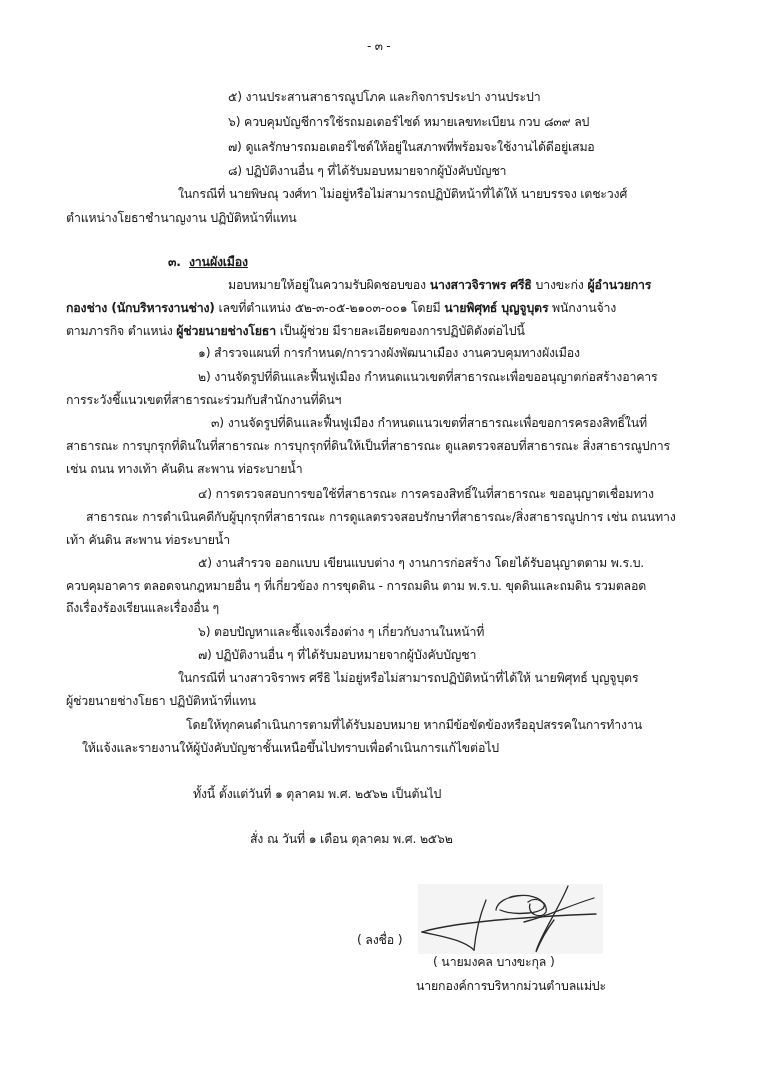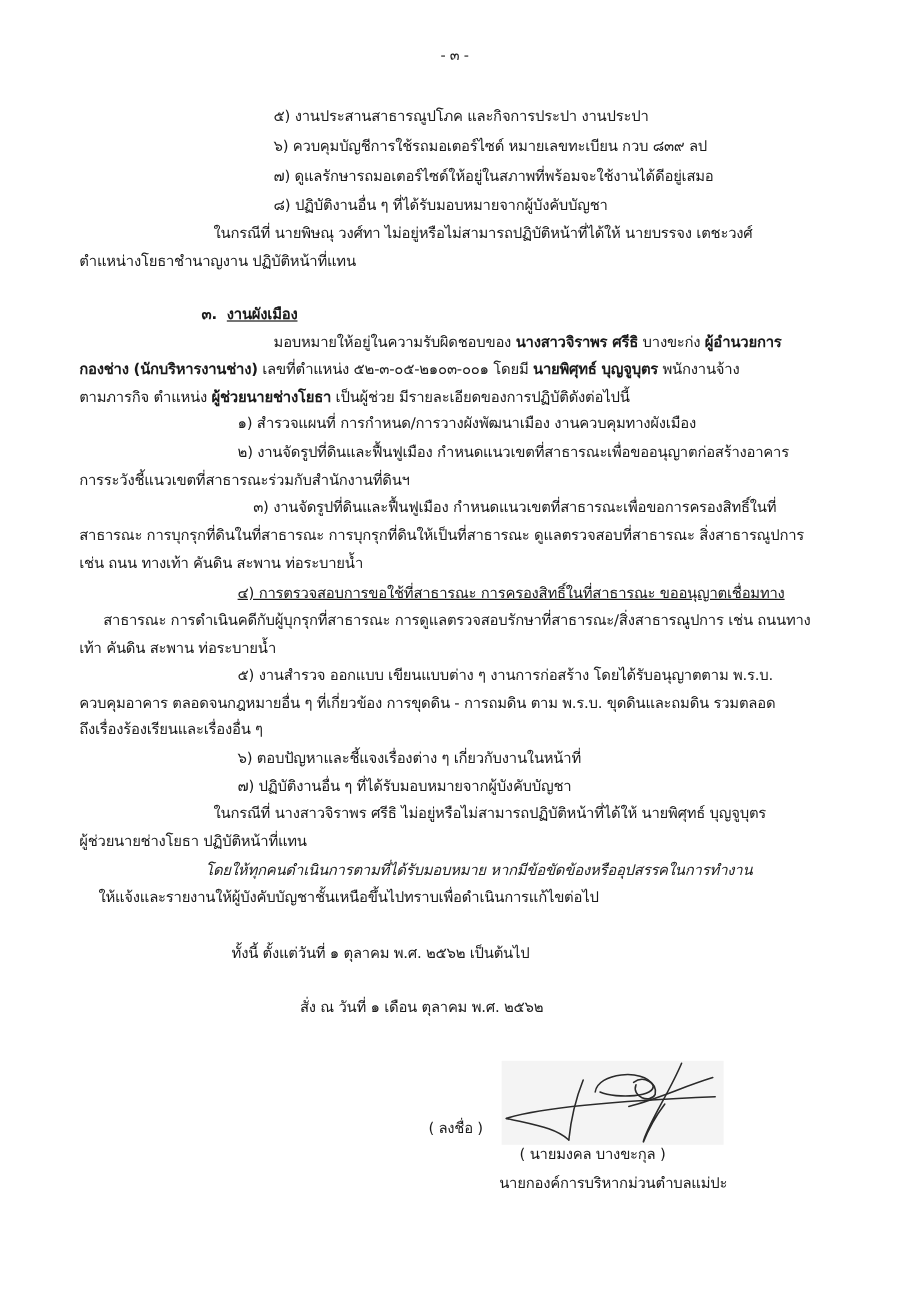--- a/index.html
+++ b/index.html
@@ -71,35 +71,35 @@
 
 <div class="line" style="left:198px; top:343px;">๑)  สำรวจแผนที่  การกำหนด/การวางผังพัฒนาเมือง  งานควบคุมทางผังเมือง</div>
 
 <div class="line" style="left:198px; top:367px;">๒)  งานจัดรูปที่ดินและฟื้นฟูเมือง  กำหนดแนวเขตที่สาธารณะเพื่อขออนุญาตก่อสร้างอาคาร</div>
 <div class="line" style="left:66px;  top:390px;">การระวังชี้แนวเขตที่สาธารณะร่วมกับสำนักงานที่ดินฯ</div>
 
 <div class="line" style="left:199px; top:413px;margin-left:12px;">๓)  งานจัดรูปที่ดินและฟื้นฟูเมือง  กำหนดแนวเขตที่สาธารณะเพื่อขอการครองสิทธิ์ในที่</div>
 <div class="line" style="left:66px;  top:436px;">สาธารณะ การบุกรุกที่ดินในที่สาธารณะ การบุกรุกที่ดินให้เป็นที่สาธารณะ ดูแลตรวจสอบที่สาธารณะ สิ่งสาธารณูปการ</div>
 <div class="line" style="left:66px;  top:459px;">เช่น  ถนน  ทางเท้า  คันดิน  สะพาน  ท่อระบายน้ำ</div>
 
-<div class="line" style="left:198px; top:484px;text-decoration:underline;">๔)  การตรวจสอบการขอใช้ที่สาธารณะ การครองสิทธิ์ในที่สาธารณะ ขออนุญาตเชื่อมทาง</div>
+<div class="line" style="left:198px; top:484px;">๔)  การตรวจสอบการขอใช้ที่สาธารณะ การครองสิทธิ์ในที่สาธารณะ ขออนุญาตเชื่อมทาง</div>
 <div class="line" style="left:66px;  top:507px;margin-left:20px;">สาธารณะ การดำเนินคดีกับผู้บุกรุกที่สาธารณะ การดูแลตรวจสอบรักษาที่สาธารณะ/สิ่งสาธารณูปการ เช่น ถนนทาง</div>
 <div class="line" style="left:66px;  top:530px;">เท้า  คันดิน  สะพาน  ท่อระบายน้ำ</div>
 
 <div class="line" style="left:198px; top:553px;">๕)  งานสำรวจ  ออกแบบ  เขียนแบบต่าง ๆ  งานการก่อสร้าง  โดยได้รับอนุญาตตาม พ.ร.บ.</div>
 <div class="line" style="left:66px;  top:576px;">ควบคุมอาคาร  ตลอดจนกฎหมายอื่น ๆ ที่เกี่ยวข้อง  การขุดดิน - การถมดิน ตาม พ.ร.บ. ขุดดินและถมดิน รวมตลอด</div>
 <div class="line" style="left:66px;  top:598px;">ถึงเรื่องร้องเรียนและเรื่องอื่น ๆ</div>
 
 <div class="line" style="left:198px; top:622px;text-align:center;">๖)  ตอบปัญหาและชี้แจงเรื่องต่าง ๆ  เกี่ยวกับงานในหน้าที่</div>
 <div class="line" style="left:198px; top:645px;">๗)  ปฏิบัติงานอื่น ๆ  ที่ได้รับมอบหมายจากผู้บังคับบัญชา</div>
 
 <div class="line" style="left:178px; top:668px;">ในกรณีที่  นางสาวจิราพร  ศรีธิ  ไม่อยู่หรือไม่สามารถปฏิบัติหน้าที่ได้ให้  นายพิศุทธ์  บุญจูบุตร</div>
 <div class="line" style="left:66px;  top:691px;">ผู้ช่วยนายช่างโยธา ปฏิบัติหน้าที่แทน</div>
 
-<div class="line" style="left:171px; top:715px;font-style:italic;">โดยให้ทุกคนดำเนินการตามที่ได้รับมอบหมาย หากมีข้อขัดข้องหรืออุปสรรคในการทำงาน</div>
+<div class="line" style="left:186px; top:715px;">โดยให้ทุกคนดำเนินการตามที่ได้รับมอบหมาย หากมีข้อขัดข้องหรืออุปสรรคในการทำงาน</div>
 <div class="line" style="left:66px;  top:738px;margin-left:16px;">ให้แจ้งและรายงานให้ผู้บังคับบัญชาชั้นเหนือขึ้นไปทราบเพื่อดำเนินการแก้ไขต่อไป</div>
 
 <div class="line" style="left:193px; top:784px;">ทั้งนี้    ตั้งแต่วันที่  ๑  ตุลาคม   พ.ศ. ๒๕๖๒   เป็นต้นไป</div>
 
 <div class="line" style="left:250px; top:829px;">สั่ง   ณ   วันที่  ๑  เดือน  ตุลาคม   พ.ศ. ๒๕๖๒</div>
 
 <div class="sig-box"></div>
 <svg class="sig-svg" viewBox="0 0 190 80">
   <g fill="none" stroke="#2a2a2a" stroke-width="1.3" stroke-linecap="round">
     <path d="M4 52 C 30 44, 80 38, 178 34"></path>

